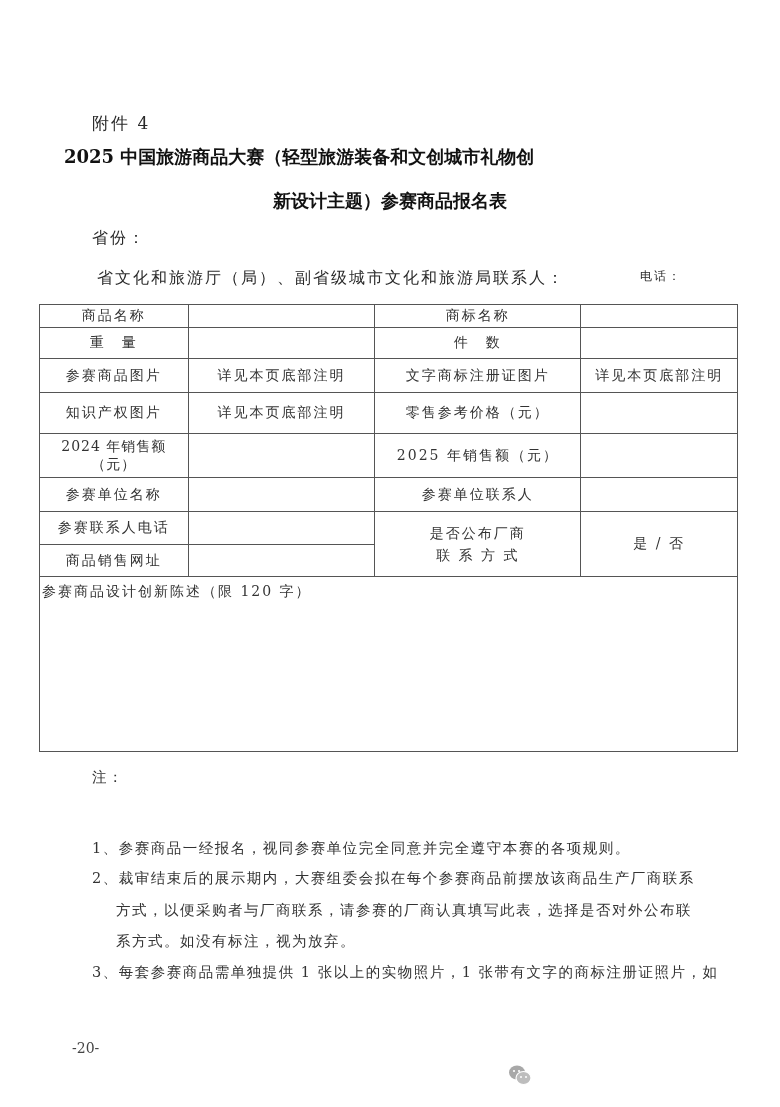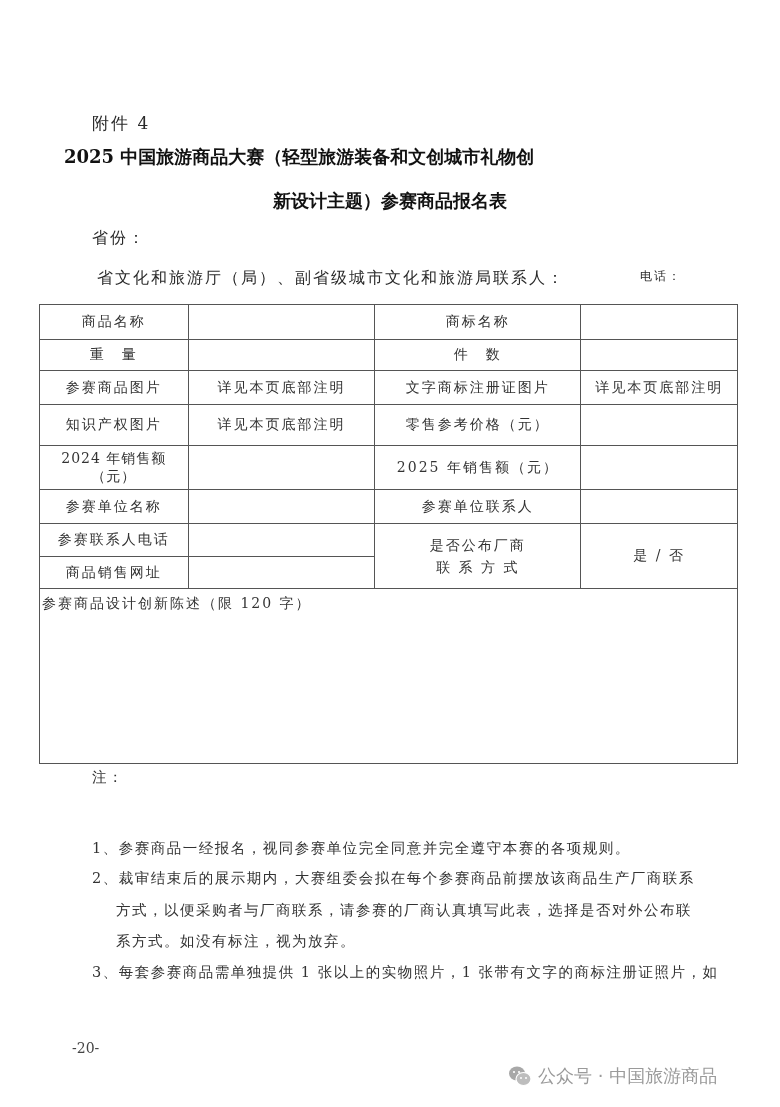--- a/index.html
+++ b/index.html
@@ -39,21 +39,21 @@
 <div class="abs phone">电话：</div>
 
 <table class="form">
   <colgroup>
       <col class="c1">
       <col class="c2">
       <col class="c3">
       <col class="c4">
     </colgroup>
   <tbody>
-      <tr style="height:35px">
+      <tr style="height:23px">
     <td>商品名称</td>
     <td></td>
     <td>商标名称</td>
     <td></td>
   </tr>
   <tr style="height:31px">
     <td>重　量</td>
     <td></td>
     <td>件　数</td>
     <td></td>
@@ -116,14 +116,13 @@
   <span class="wechat">
     <svg width="24" height="22" viewBox="0 0 24 22">
       <ellipse cx="9" cy="8.5" rx="8" ry="7" fill="#a8a8a8"></ellipse>
       <ellipse cx="15.5" cy="14" rx="7.5" ry="6.5" fill="#bdbdbd" stroke="#fff" stroke-width="1.2"></ellipse>
       <circle cx="6" cy="7" r="1.1" fill="#fff"></circle>
         <circle cx="11" cy="7" r="1.1" fill="#fff"></circle>
       <circle cx="13" cy="13" r="1" fill="#fff"></circle>
         <circle cx="18" cy="13" r="1" fill="#fff"></circle>
     </svg>
   </span>
-  <span>公众号 · 中国旅游商品</span>
 </div>
 
 </body></html>

